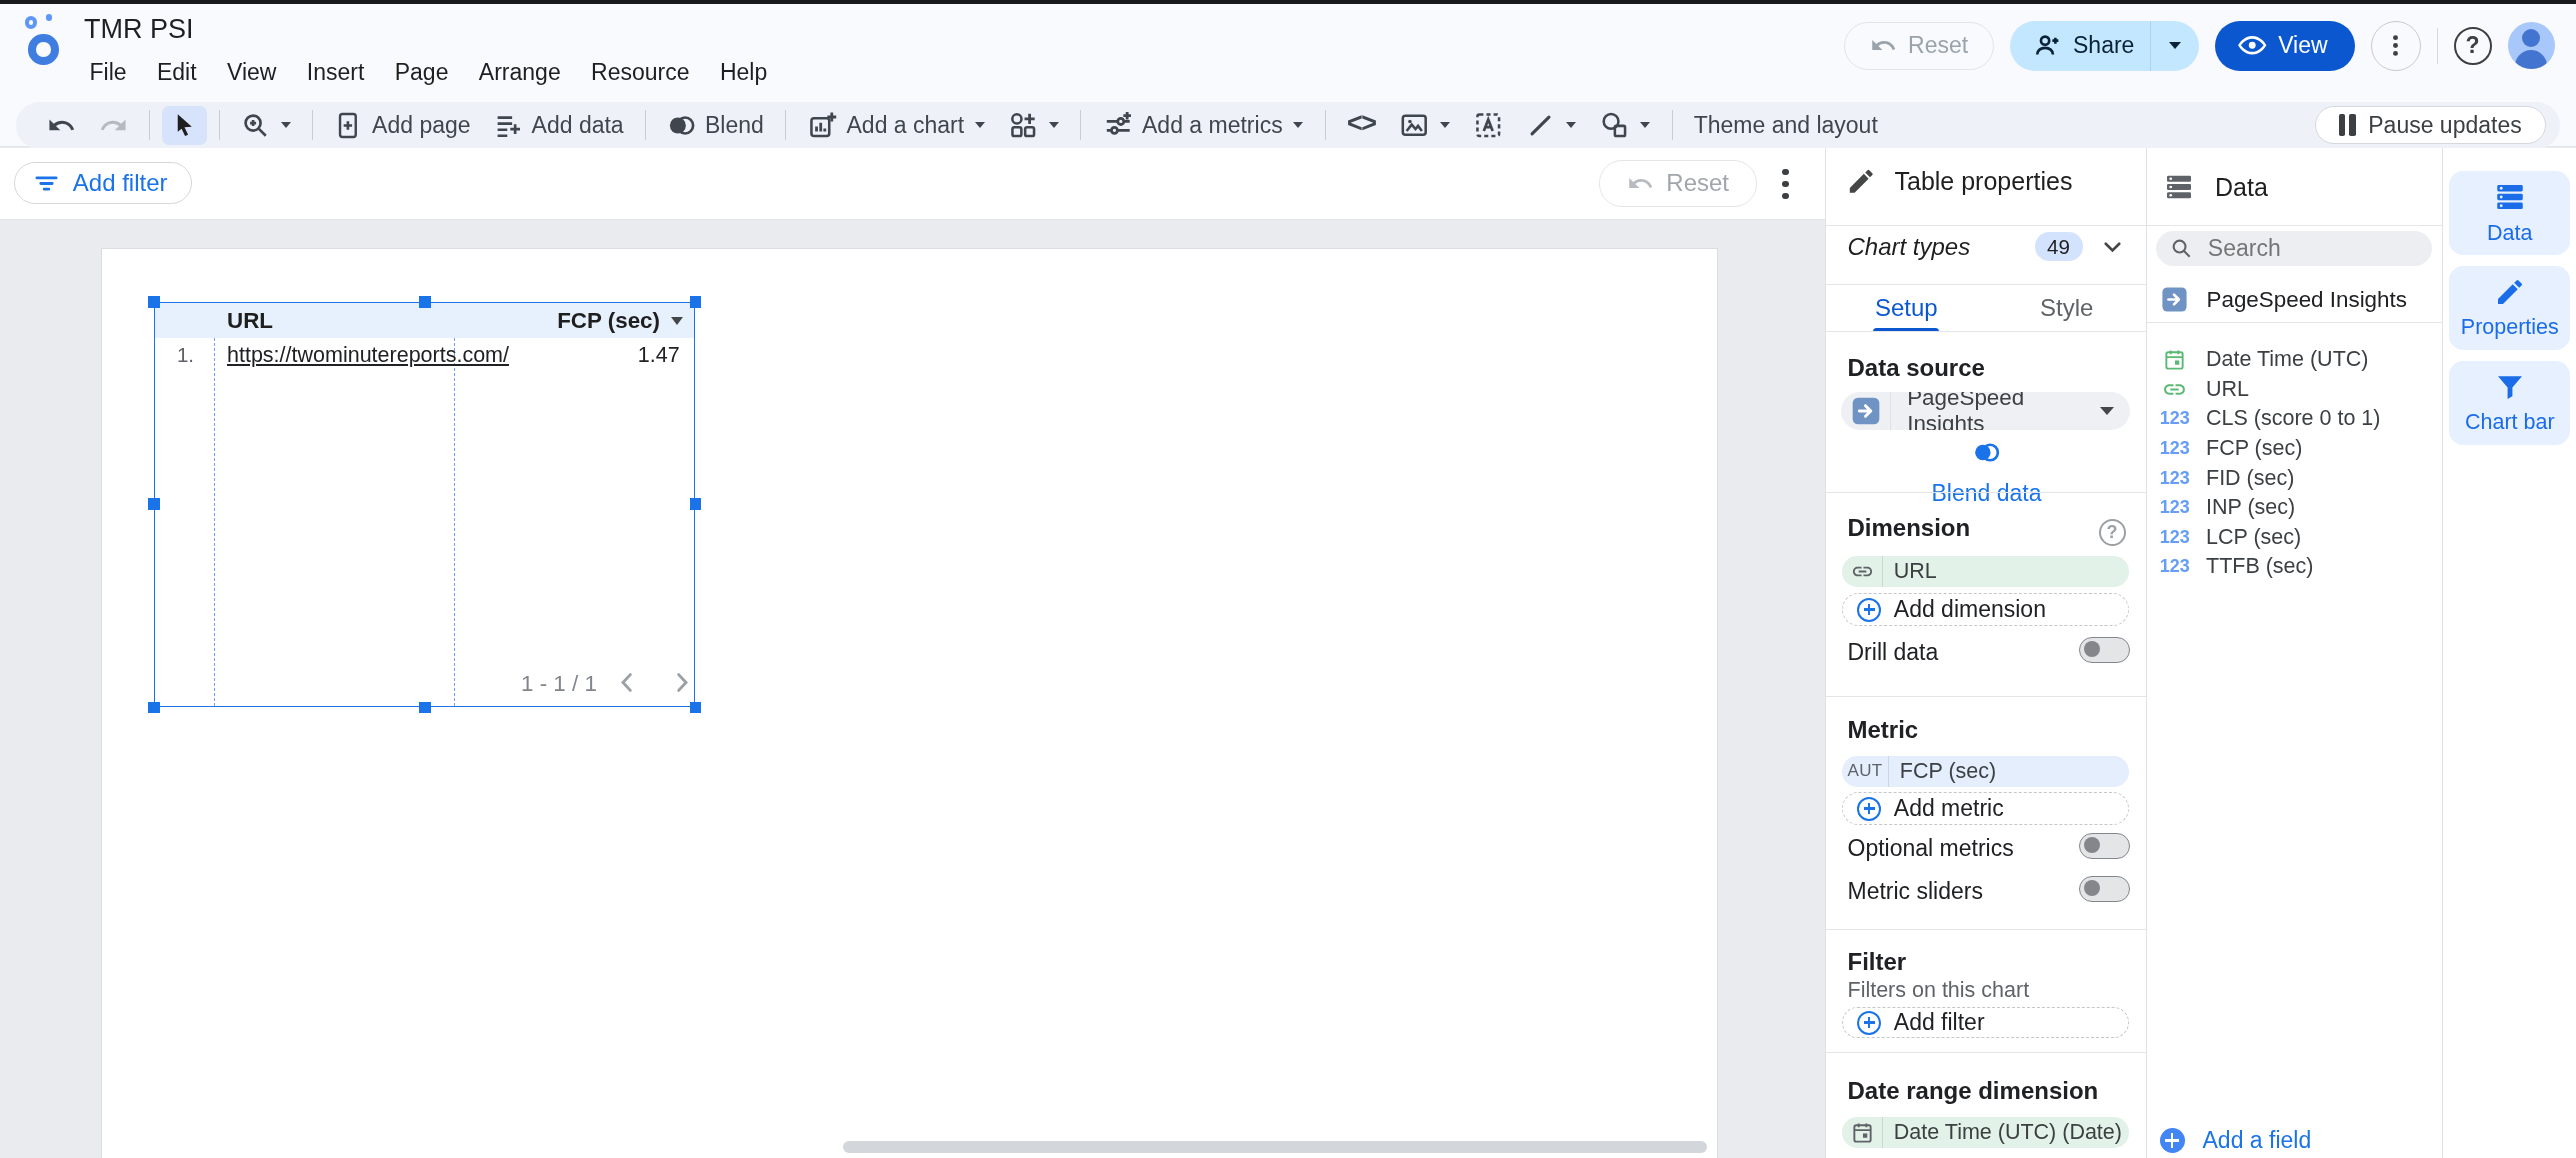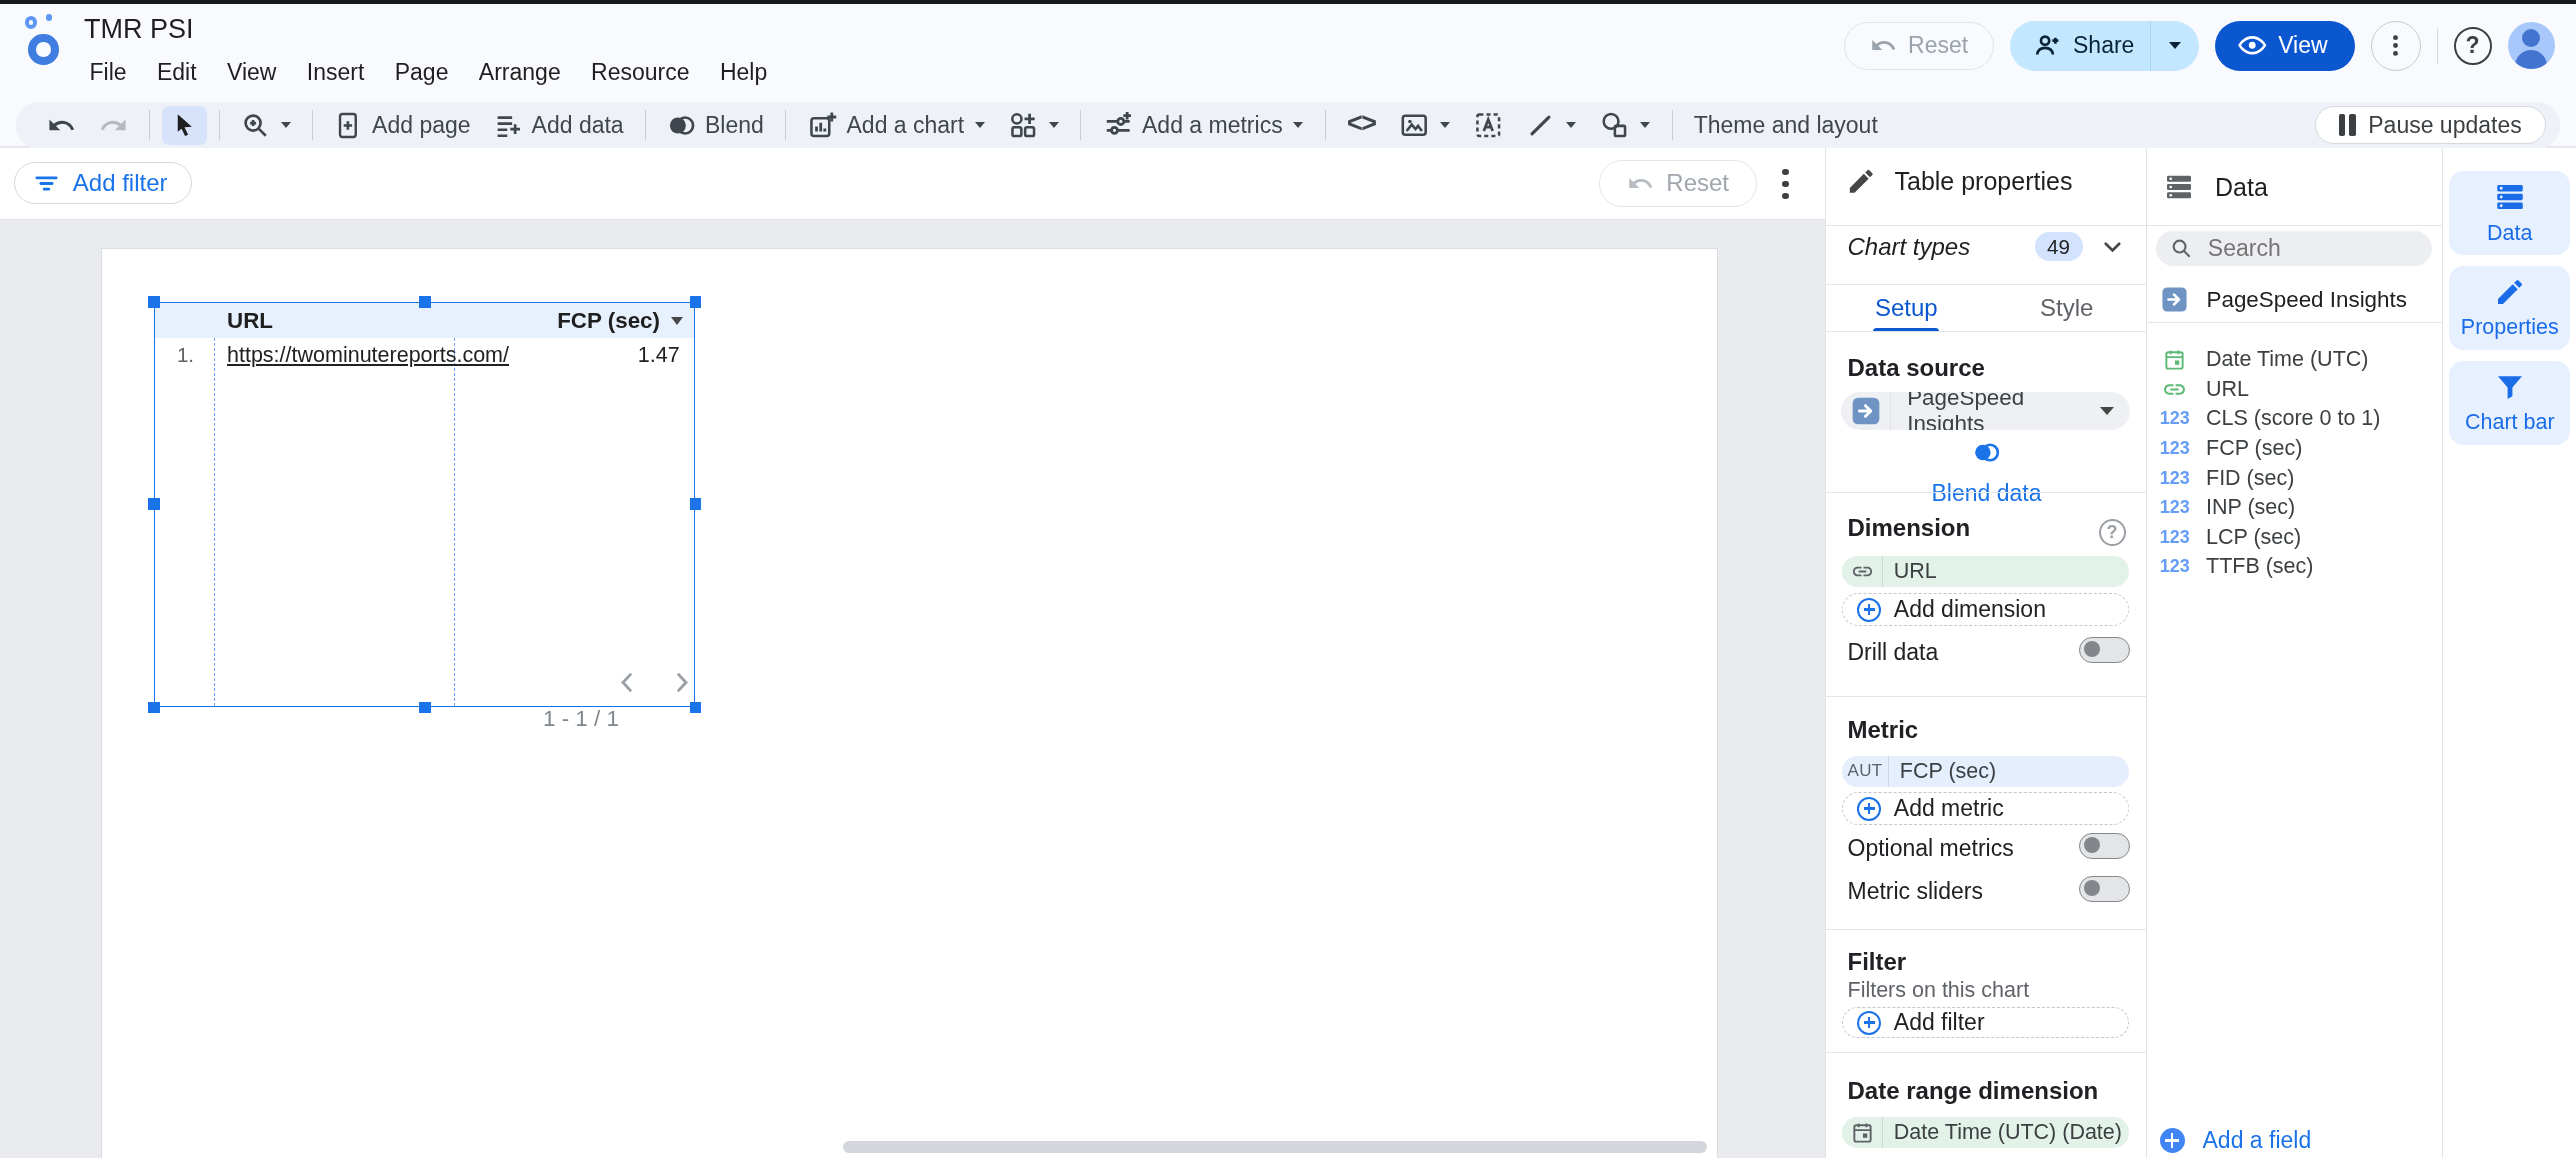--- a/index.html
+++ b/index.html
@@ -73,21 +73,21 @@
   .guide { position:absolute; top:0; bottom:0; border-left:1.8px dashed #6fa0f8; }
   #table-header { position:absolute; left:0; top:0; right:0; height:35px; background:#e7f0fd; display:flex; align-items:center; }
   #table-header .h-url { position:absolute; left:72px; font-size:22.4px; font-weight:bold; color:#1f1f1f; }
   #table-header .h-metric { position:absolute; right:34px; font-size:22.4px; font-weight:bold; color:#1f1f1f; }
   .sort-arrow { position:absolute; right:10.8px; top:14.3px; width:0; height:0; border-left:6.3px solid transparent; border-right:6.3px solid transparent; border-top:8px solid #444746; }
   #table-row { position:absolute; left:0; top:35px; right:0; height:34px; }
   #table-row .cell-num { position:absolute; left:0; width:61px; text-align:center; top:5.4px; font-size:20.6px; color:#5f6368; }
   #table-row .cell-url { position:absolute; left:72px; top:5.4px; font-size:21.5px; color:#202124; text-decoration:underline; }
   #table-row .cell-val { position:absolute; right:14.3px; top:5.4px; font-size:21.5px; color:#202124; }
   #table-pagination { position:absolute; left:0; right:0; top:366px; height:30.5px; color:#80868b; font-size:22.4px; }
-  #table-pagination .pg-text { position:absolute; left:388px; top:1.8px;margin-top:35px; }
+  #table-pagination .pg-text { position:absolute; left:366px; top:1.8px; }
   #table-pagination .pg-prev { position:absolute; left:459px; top:0; }
   #table-pagination .pg-next { position:absolute; left:513px; top:0; }
   .handle { position:absolute; width:11.7px; height:11.7px; background:#1a73e8; }
 
   
   .panel-h1 { font-size:25px; font-weight:500; color:#1f1f1f; }
   .sec-h { font-size:24px; font-weight:bold; color:#202124; }
   .hdivider { position:absolute; left:0; right:0; height:0.9px; background:#e3e5e8; }
   .chip { position:absolute; left:16px; width:287px; height:30.5px; border-radius:15.2px; display:flex; align-items:center; overflow:hidden; }
   .chip .chip-icon { width:41px; height:100%; display:flex; align-items:center; justify-content:center; border-right:0.9px solid rgba(0,0,0,0.10); flex:none; color:#5f6368; }

